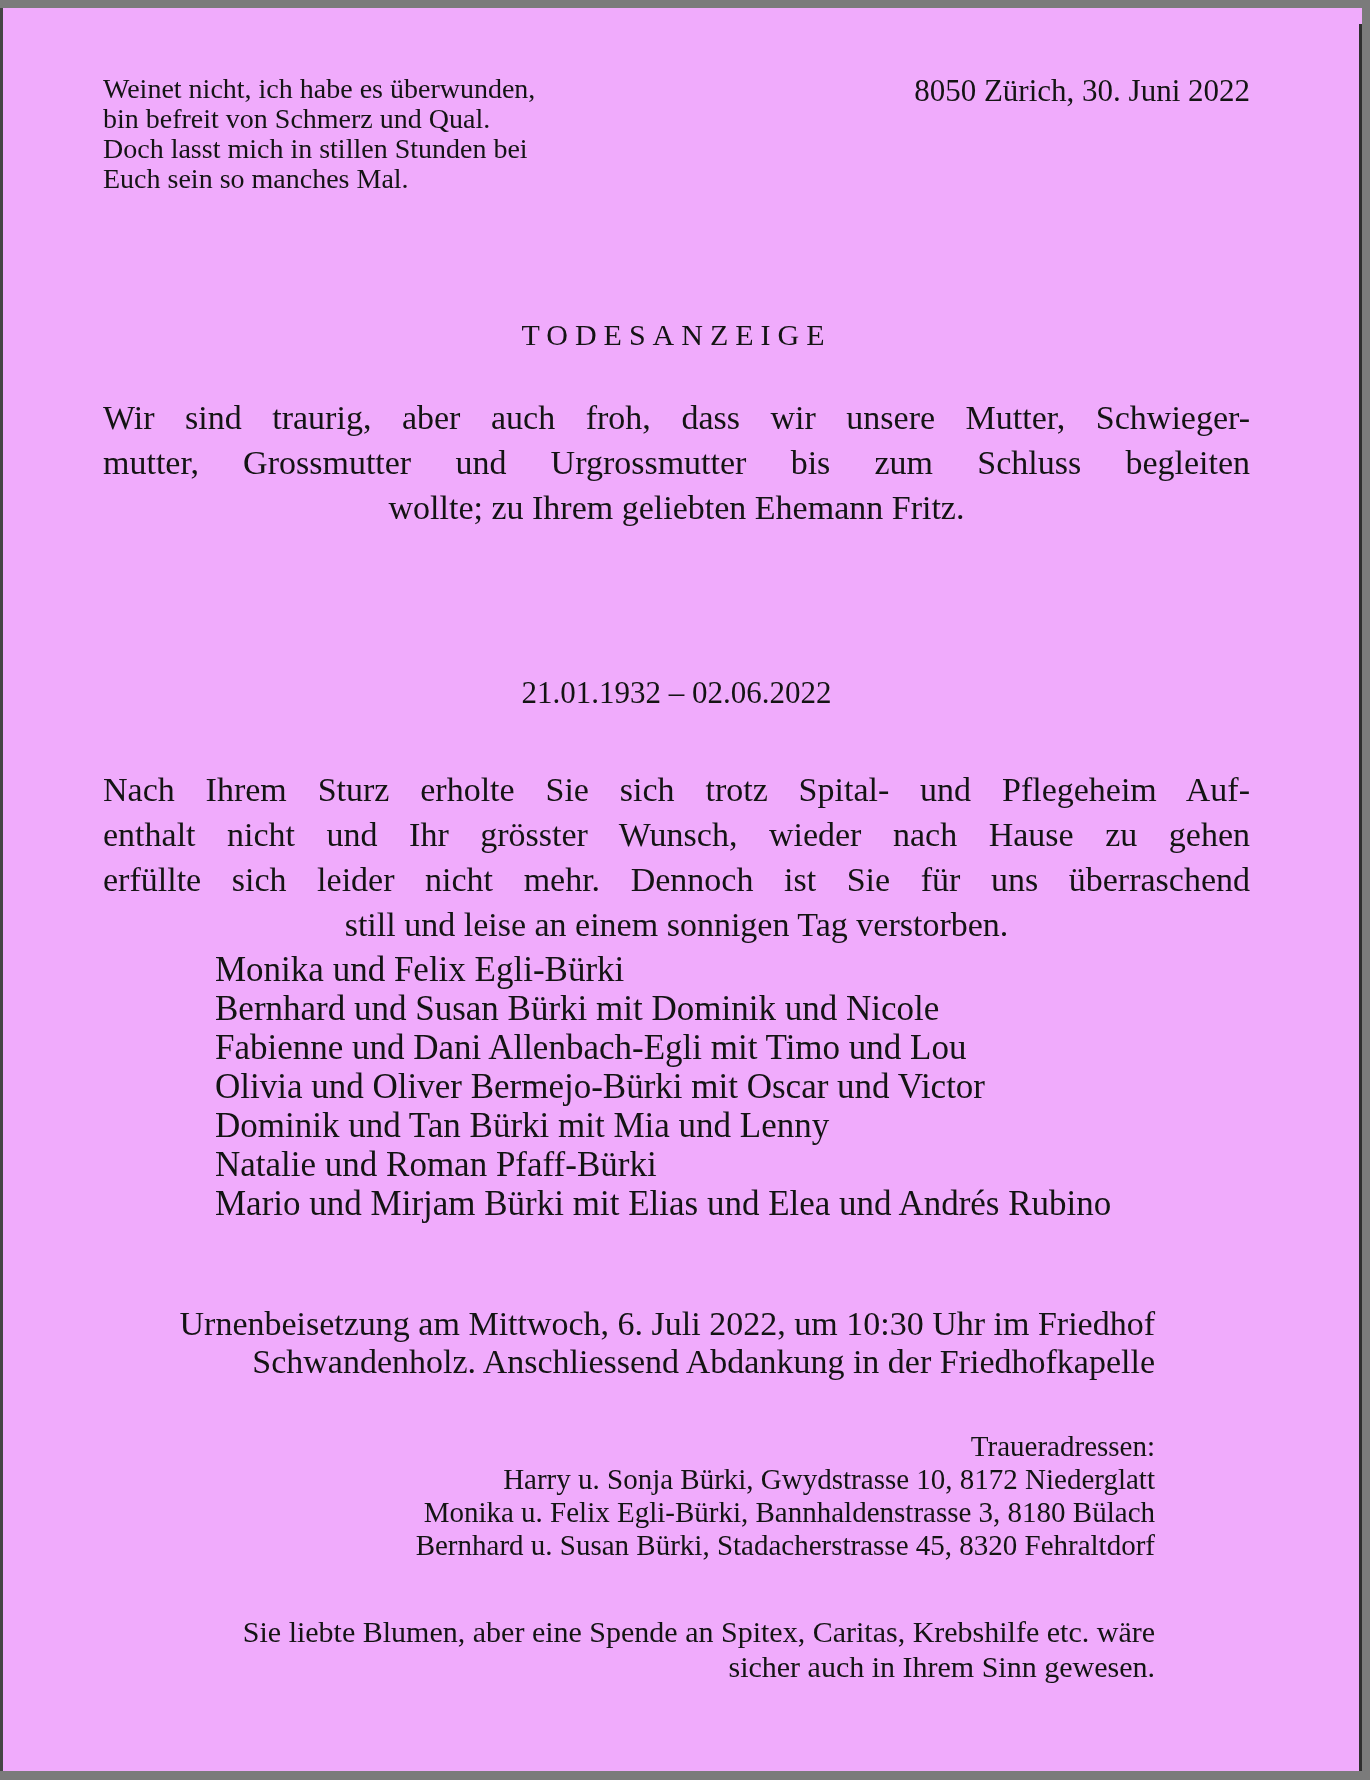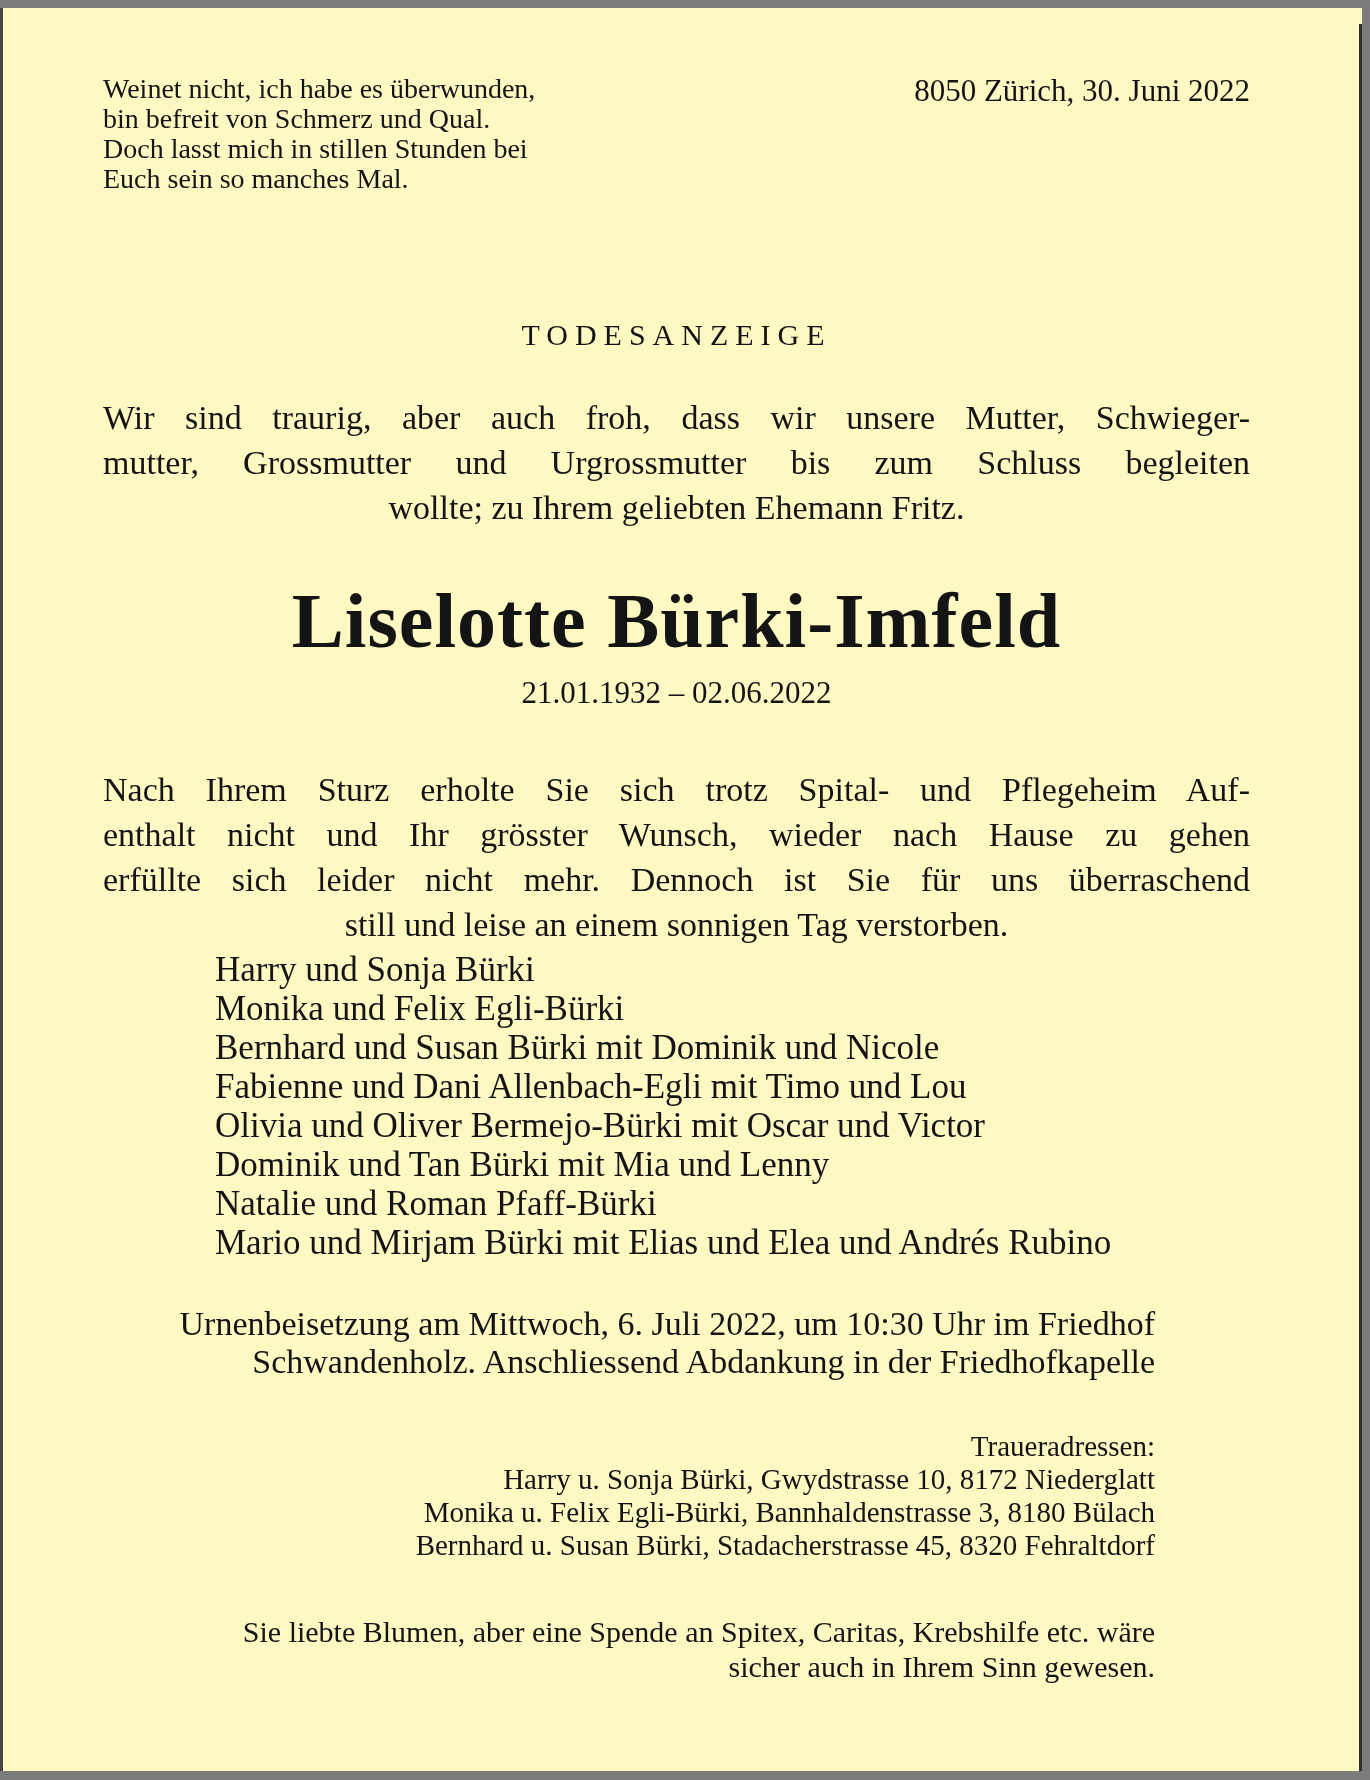--- a/index.html
+++ b/index.html
@@ -4,21 +4,21 @@
 <style>
   html, body {
     margin: 0;
     padding: 0;
     background: #ffffff;
   }
   .page {
     position: relative;
     width: 1370px;
     height: 1780px;
-    background: #fef9c3;
+    background: #f0abfc;
     color: #141414;
     font-family: "Liberation Serif", "DejaVu Serif", serif;
     overflow: hidden;
   }
   
   .frame-top    { position: absolute; left: 0; top: 0; width: 1370px; height: 8px; background: #7b7b7b; }
   .frame-bottom { position: absolute; left: 0; top: 1771px; width: 1370px; height: 9px; background: #7b7b7b; }
   .frame-right  { position: absolute; left: 1362px; top: 8px; width: 8px; height: 1763px; background: #7b7b7b; }
   .frame-right-line { position: absolute; left: 1359px; top: 24px; width: 3px; height: 1747px; background: #2e2e2e; }
   .frame-left   { position: absolute; left: 0; top: 8px; width: 3px; height: 1763px; background: #454545; }
@@ -99,32 +99,30 @@
   </div>
 
   <div class="col notice-title">TODESANZEIGE</div>
 
   <div class="col para intro">
     <div class="jline">Wir sind traurig, aber auch froh, dass wir unsere Mutter, Schwieger-</div>
     <div class="jline">mutter, Grossmutter und Urgrossmutter bis zum Schluss begleiten</div>
     <div class="lastline">wollte; zu Ihrem geliebten Ehemann Fritz.</div>
   </div>
 
-  <div class="col deceased-name">Liselotte Bürki-Imfeld</div>
   <div class="col life-dates">21.01.1932 – 02.06.2022</div>
 
   <div class="col para obituary">
     <div class="jline">Nach Ihrem Sturz erholte Sie sich trotz Spital- und Pflegeheim Auf-</div>
     <div class="jline">enthalt nicht und Ihr grösster Wunsch, wieder nach Hause zu gehen</div>
     <div class="jline">erfüllte sich leider nicht mehr. Dennoch ist Sie für uns überraschend</div>
     <div class="lastline">still und leise an einem sonnigen Tag verstorben.</div>
   </div>
 
   <div class="col family">
-    <div>Harry und Sonja Bürki</div>
     <div>Monika und Felix Egli-Bürki</div>
     <div>Bernhard und Susan Bürki mit Dominik und Nicole</div>
     <div>Fabienne und Dani Allenbach-Egli mit Timo und Lou</div>
     <div>Olivia und Oliver Bermejo-Bürki mit Oscar und Victor</div>
     <div>Dominik und Tan Bürki mit Mia und Lenny</div>
     <div>Natalie und Roman Pfaff-Bürki</div>
     <div>Mario und Mirjam Bürki mit Elias und Elea und Andrés Rubino</div>
   </div>
 
   <div class="col centered-block funeral">

